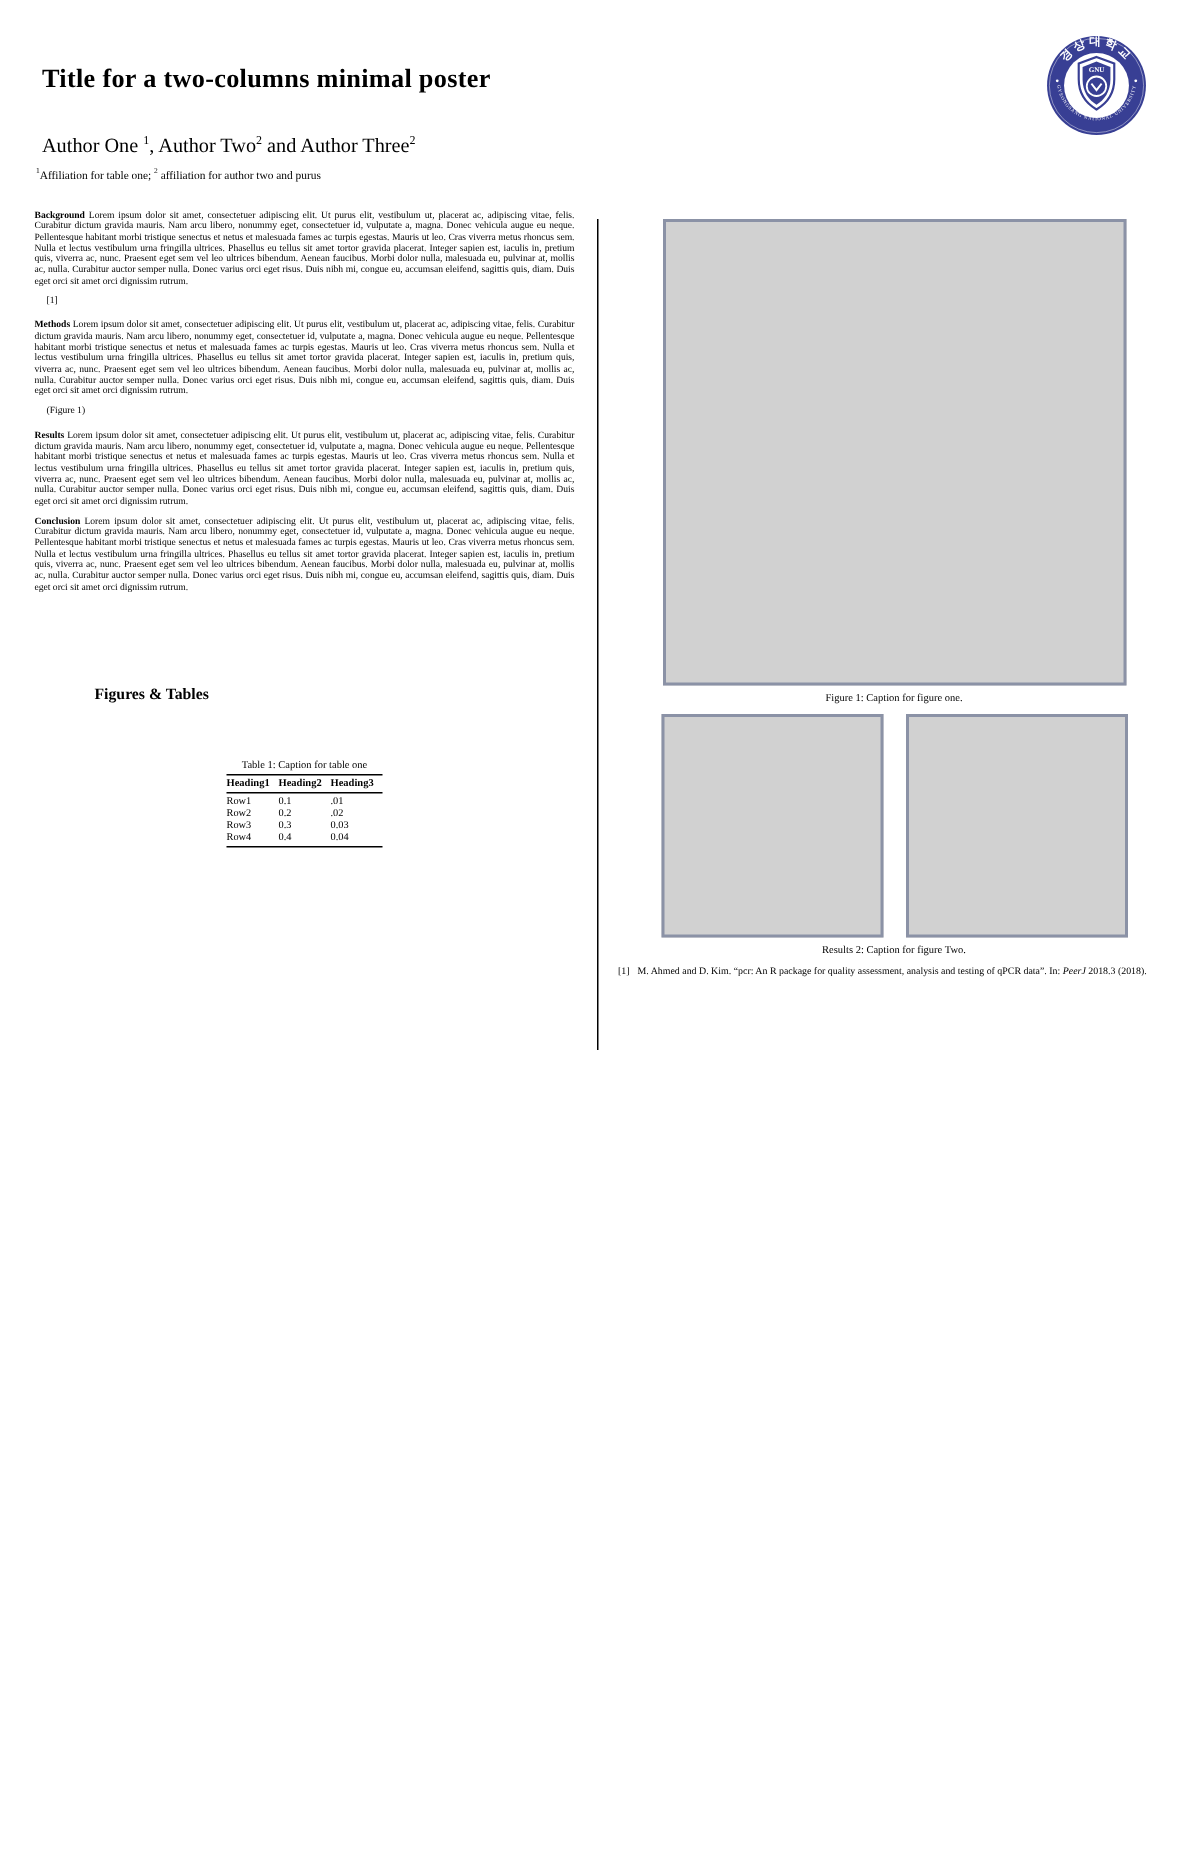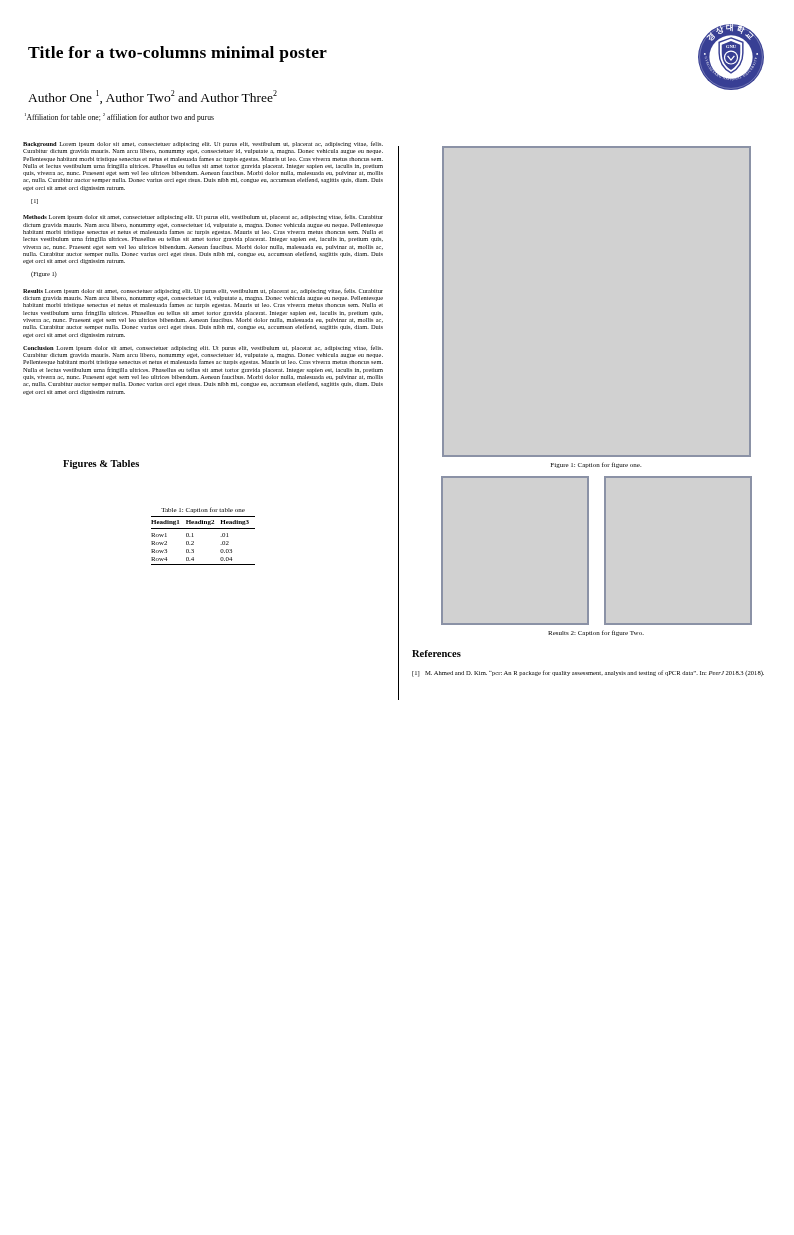--- a/index.html
+++ b/index.html
@@ -165,19 +165,18 @@
 
   <div class="figure-box figure1-box"></div>
   <div class="figure-caption">Figure 1: Caption for figure one.</div>
 
   <div class="figure2-row">
     <div class="figure-box figure2-box"></div>
     <div class="figure-box figure2-box"></div>
   </div>
   <div class="figure-caption">Results 2: Caption for figure Two.</div>
 
-  <h2 class="section-heading refs-heading">References</h2>
 
   <div class="ref-item">
     <span class="ref-label">[1]</span>
     <span class="ref-text"><span>M. Ahmed and D. Kim. “pcr: An R package for quality assessment, analysis and testing of qPCR data”. In: </span><span class="journal">PeerJ</span><span> 2018.3 (2018).</span></span>
   </div>
 </div>
 
 </body></html>

